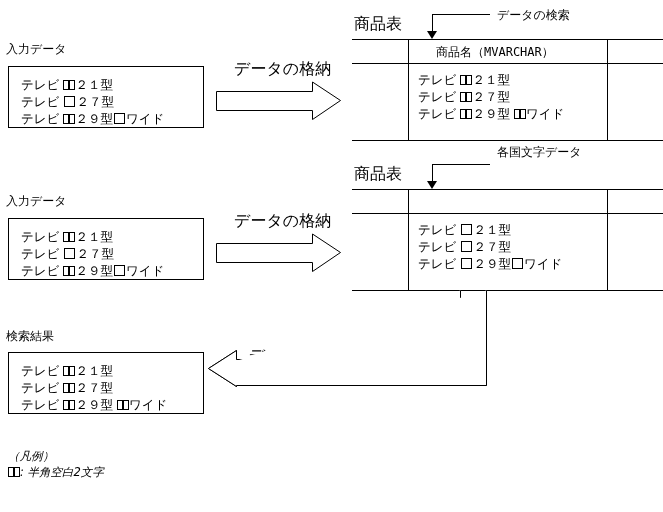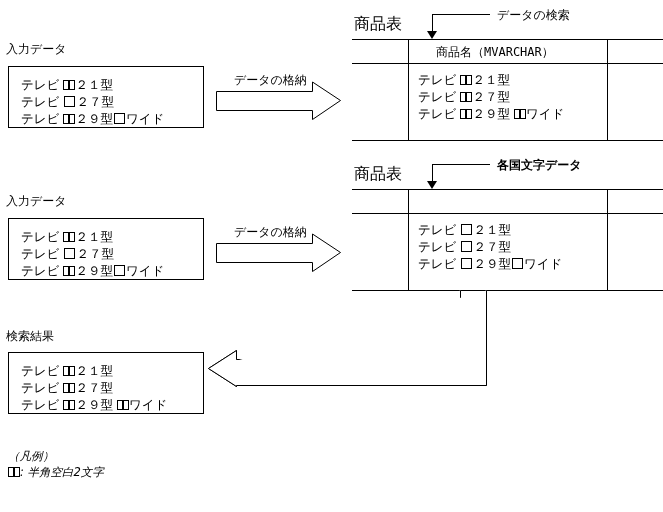--- a/index.html
+++ b/index.html
@@ -8,21 +8,21 @@
     width:663px;height:512px;position:relative;overflow:hidden;
     font-family:"DejaVu Sans","Liberation Sans",sans-serif;
     color:#000000;
   }
   .abs{position:absolute;}
 
   
   .lbl{
     font-size:12px;line-height:12px;white-space:nowrap;color:#000;
   }
-  .caption{font-size:12px;line-height:13px;white-space:nowrap;margin-top:12px;}
+  .caption{font-size:16px;line-height:13px;white-space:nowrap;}
 
   
   .box{
     border:1px solid #000;background:#fff;box-sizing:border-box;
   }
   .box-lines{
     position:absolute;left:12px;top:9px;
     font-size:12.5px;line-height:17px;white-space:nowrap;
   }
   .row{height:17px;display:flex;align-items:center;white-space:nowrap;}
@@ -220,21 +220,21 @@
         <span>テレビ</span>
         <span class="gap"></span>
         <span class="sp-f"></span>
         <span>２９型</span>
         <span class="sp-f"></span>
         <span>ワイド</span>
       </div>
   </div>
 </div>
 
-<div class="callout-text" style="left:497px;top:157px;font-weight:bold;">各国文字データ</div>
+<div class="callout-text" style="left:497px;top:144px;">各国文字データ</div>
 <div class="callout-h" style="left:432px;top:164px;width:58px;"></div>
 <div class="callout-v" style="left:432px;top:164px;height:18px;"></div>
 <div class="callout-head" style="left:427px;top:181px;"></div>
 
 <div class="abs lbl" style="left:6px;top:330px;">検索結果</div>
 <div class="abs box" style="left:8px;top:352px;width:196px;height:62px;">
   <div class="box-lines">
     <div class="row">
         <span>テレビ</span>
         <span class="gap"></span>

